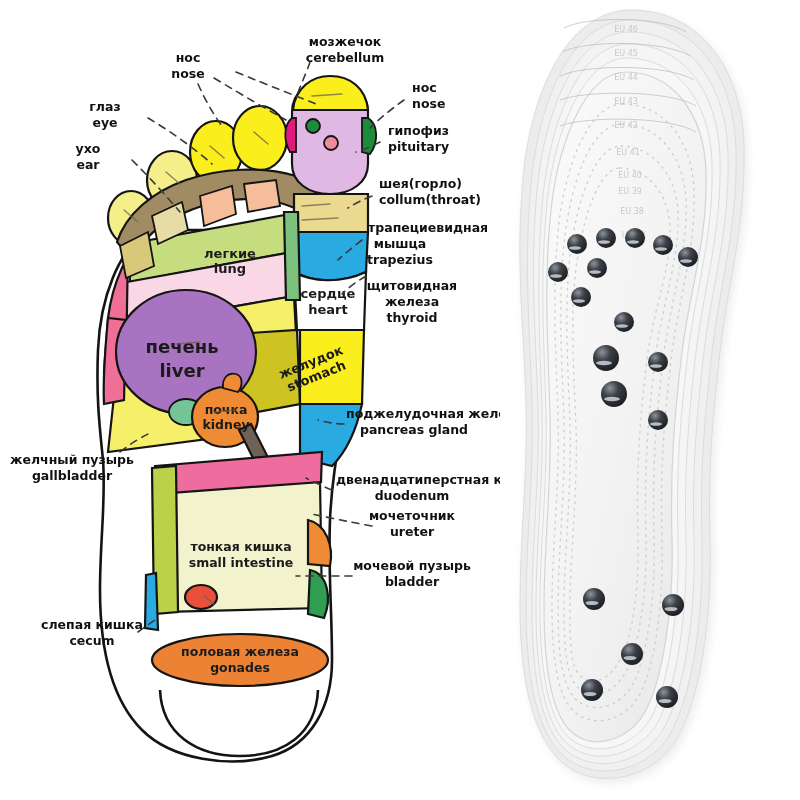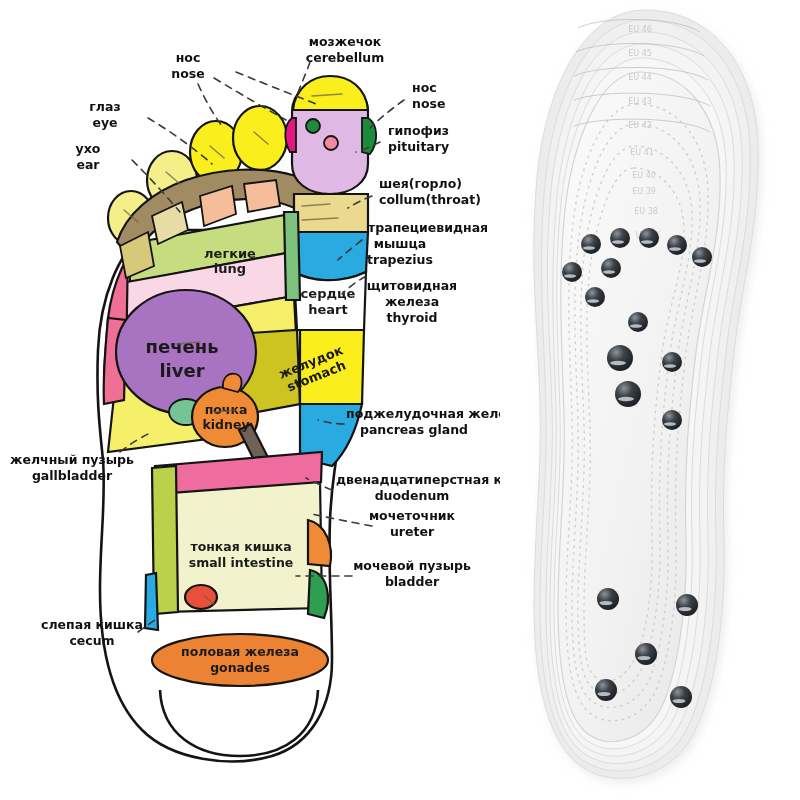--- a/index.html
+++ b/index.html
@@ -1,21 +1,21 @@
 <!DOCTYPE html>
 <html><head>
 <meta charset="utf-8">
 <style>
   html,body{margin:0;padding:0;background:#ffffff;}
   body{width:800px;height:800px;overflow:hidden;
        font-family:"DejaVu Sans","Liberation Sans",sans-serif;}
   #stage{position:relative;width:800px;height:800px;background:#fff;}
   .panel{position:absolute;top:0;height:800px;}
   #foot-panel{left:0;width:500px;}
-  #insole-panel{left:500px;width:300px;}
+  #insole-panel{left:486px;width:300px;}
   svg{display:block;}
   .lbl{font-family:"DejaVu Sans","Liberation Sans",sans-serif;
        font-weight:700;fill:#111111;}
   .lbl-ru{font-size:12.5px;}
   .lbl-en{font-size:12.5px;}
   .zone-label{font-family:"DejaVu Sans","Liberation Sans",sans-serif;
        font-weight:700;fill:#1b1b1b;}
   .leader{stroke:#3a3a3a;stroke-width:1.6;fill:none;
        stroke-dasharray:7 6;stroke-linecap:round;}
   .outline{stroke:#141414;stroke-width:2.6;fill:none;}

